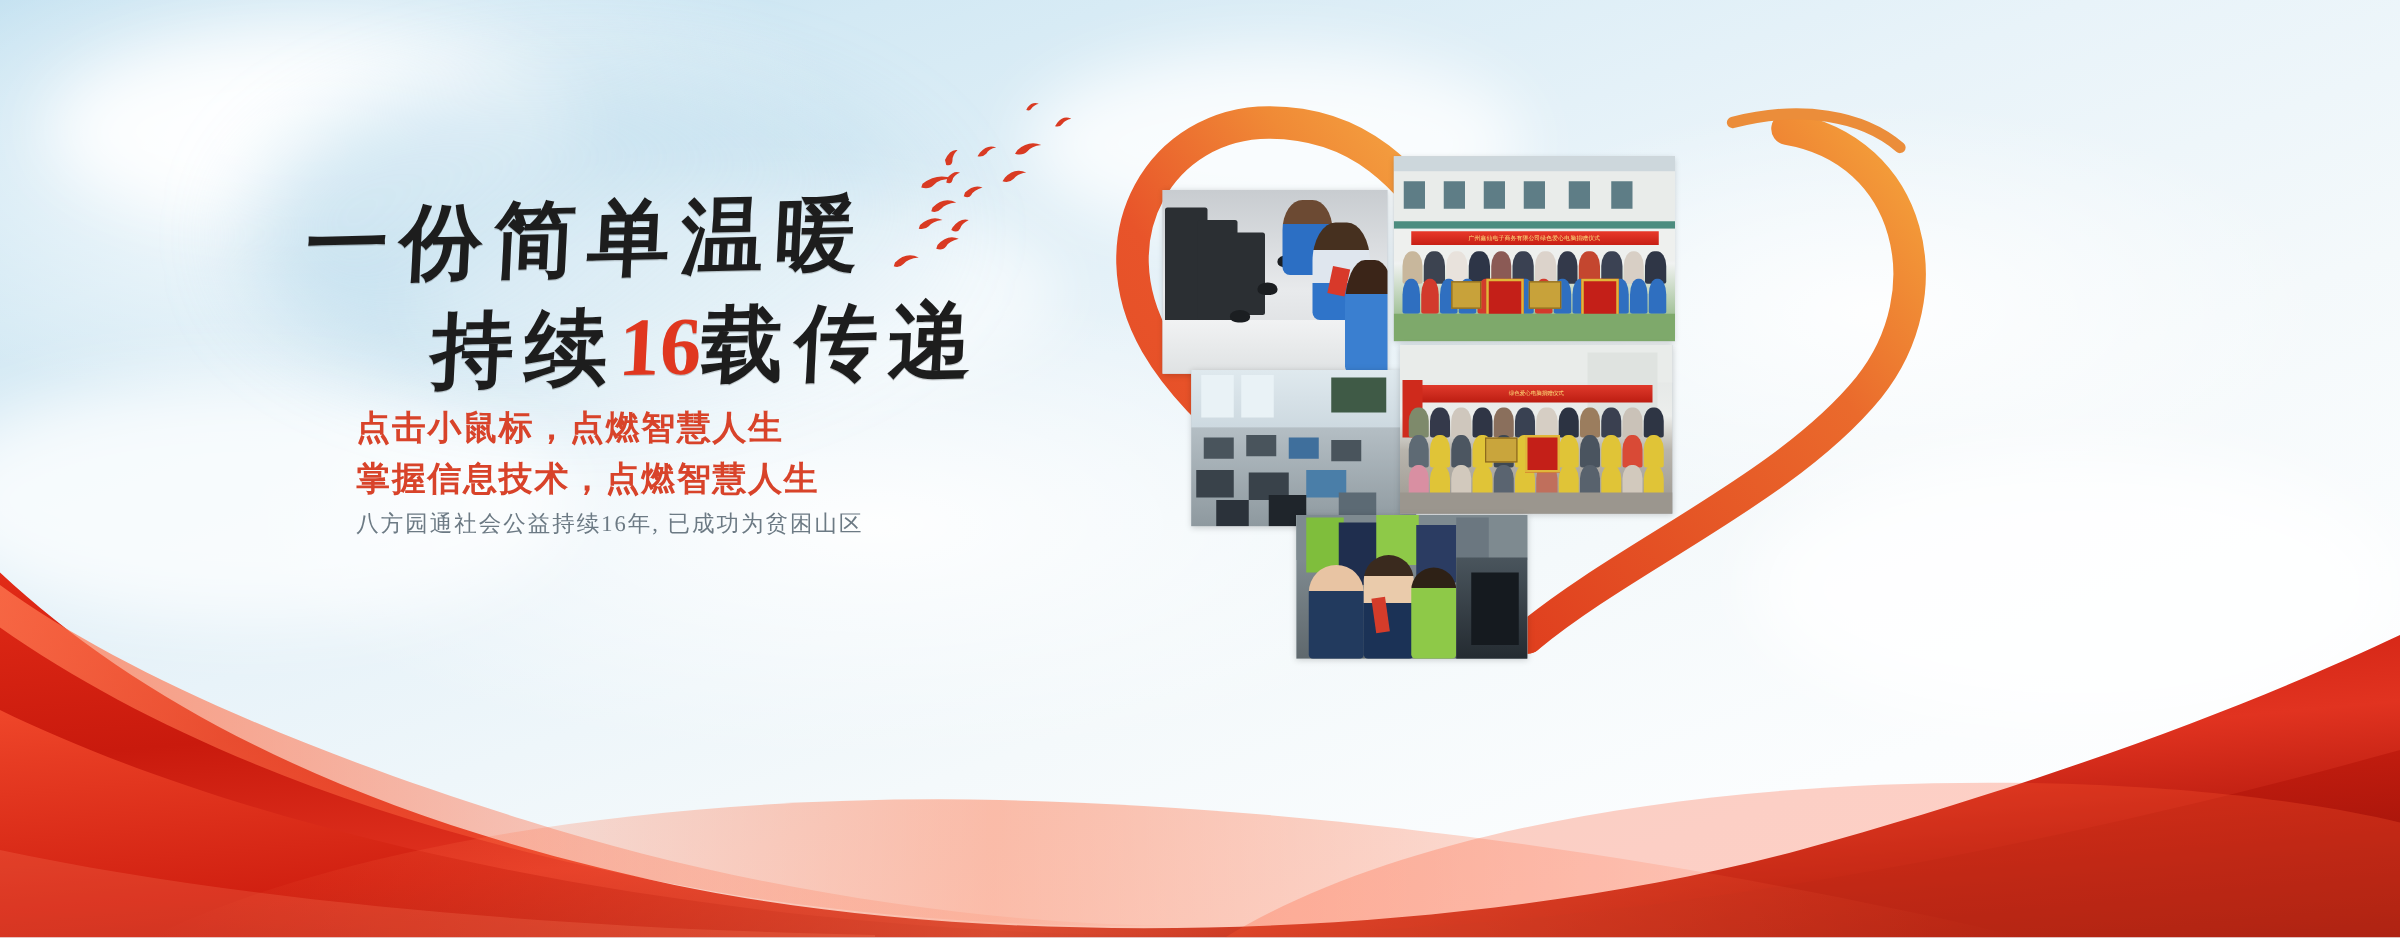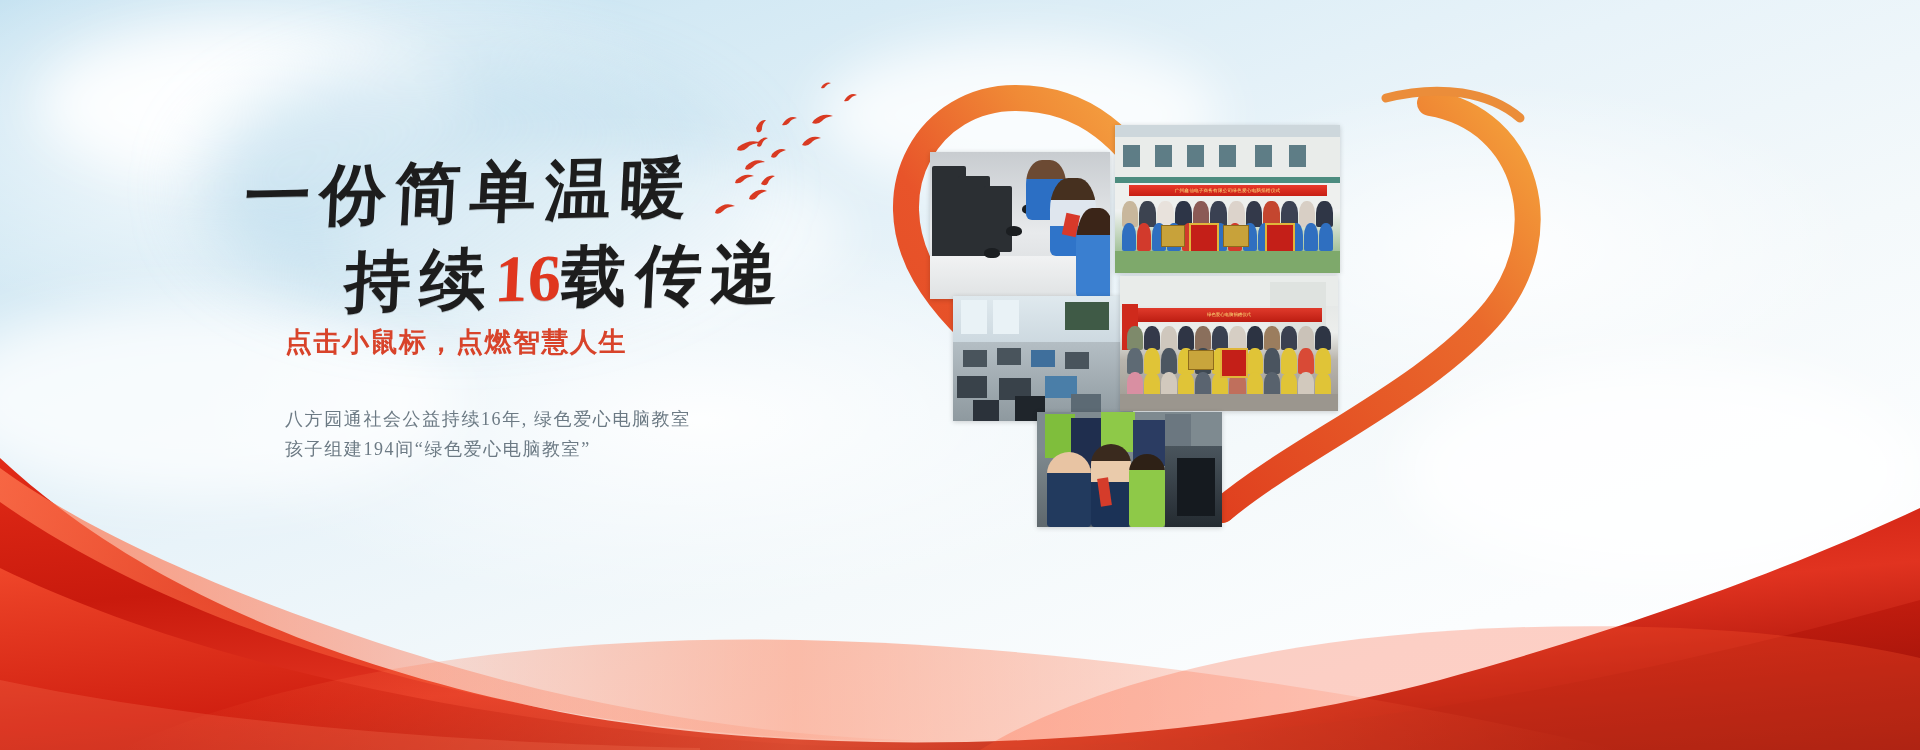--- a/index.html
+++ b/index.html
@@ -109,25 +109,25 @@
     <div class="haze"></div>
   </div>
 
   <div class="headline">
     <div class="hl-line hl-1">一份简单温暖</div>
     <div class="hl-line hl-2"><span>持续</span><span class="num">16</span><span>载传递</span></div>
   </div>
 
   <div class="sub">
     <div class="sub-line">点击小鼠标，点燃智慧人生</div>
+    <div class="sub-line">掌握信息技术，点燃智慧人生</div>
   </div>
 
   <div class="desc">
-    <div class="desc-line">八方园通社会公益持续16年, 绿色爱心电脑教室</div>
-    <div class="desc-line">孩子组建194间“绿色爱心电脑教室”</div>
+    <div class="desc-line">八方园通社会公益持续16年, 已成功为贫困山区</div>
   </div>
 
   <svg class="birds" viewBox="0 0 230 230">
     <g fill="#d93a22">
       <path d="M146 18 q5-6 11-3 q-5 1-7 4 q-2 3-6 2 z"></path>
       <path d="M84 42 q6-7 13-4 q-6 1-8 5 q-3 3-7 2 z"></path>
       <path d="M114 40 q9-8 19-4 q-8 1-11 5 q-4 4-10 2 z"></path>
       <path d="M104 62 q8-8 17-4 q-7 1-10 5 q-4 4-9 2 z"></path>
       <path d="M56 48 q4-9 10-8 q-4 4-4 8 q0 5-5 4 z"></path>
       <path d="M38 67 q12-9 24-4 q-11 0-15 5 q-4 4-10 2 z"></path>

